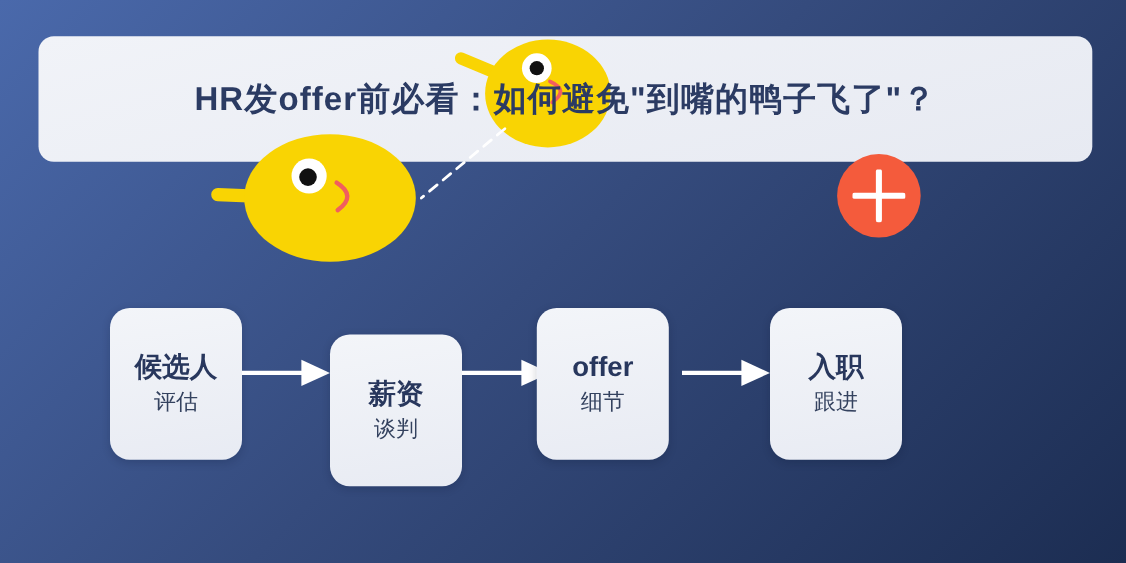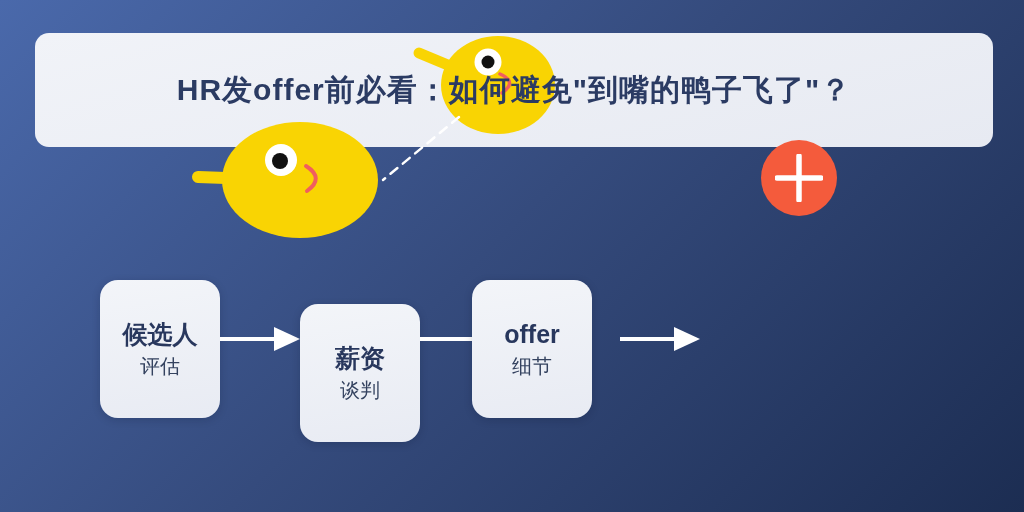--- a/index.html
+++ b/index.html
@@ -64,21 +64,21 @@
     width: 120px; height: 138px;
     border-radius: 18px;
     background: linear-gradient(170deg, #F3F5F9 0%, #E8EBF3 100%);
     box-shadow: 0 2px 8px rgba(8, 16, 40, 0.18);
     display: flex; flex-direction: column;
     align-items: center; justify-content: center;
     gap: 7px;
   }
   .step-1 { left: 100px; }
   .step-2 { left: 300px; margin-top: 24px; }
-  .step-3 { left: 472px; }
+  .step-3 { left: 488px; }
   .step-4 { left: 700px; }
   .step .label {
     font-size: 25px;
     font-weight: bold;
     color: #28375D;
     line-height: 1.1;
   }
   .step .sublabel {
     font-size: 20px;
     color: #34425F;
@@ -152,15 +152,19 @@
     <div class="step step-3">
       <div class="label">offer</div>
       <div class="sublabel">细节</div>
     </div>
 
     <svg class="arrow arrow-3" width="80" height="30" viewBox="0 0 80 30">
       <line x1="0" y1="15" x2="56" y2="15" stroke="#FFFFFF" stroke-width="4"></line>
       <polygon points="54,3 80,15 54,27" fill="#FFFFFF"></polygon>
     </svg>
 
+    <div class="step step-4">
+      <div class="label">入职</div>
+      <div class="sublabel">跟进</div>
+    </div>
 
   </div>
 </div>
 
 </body></html>

